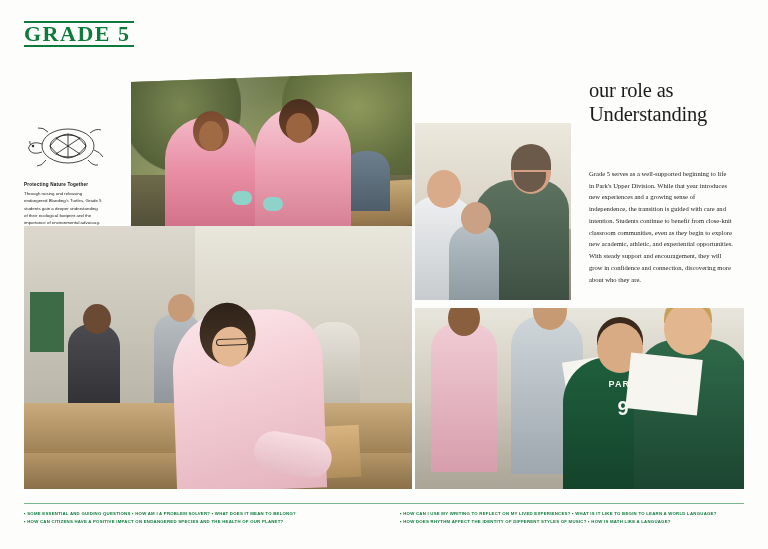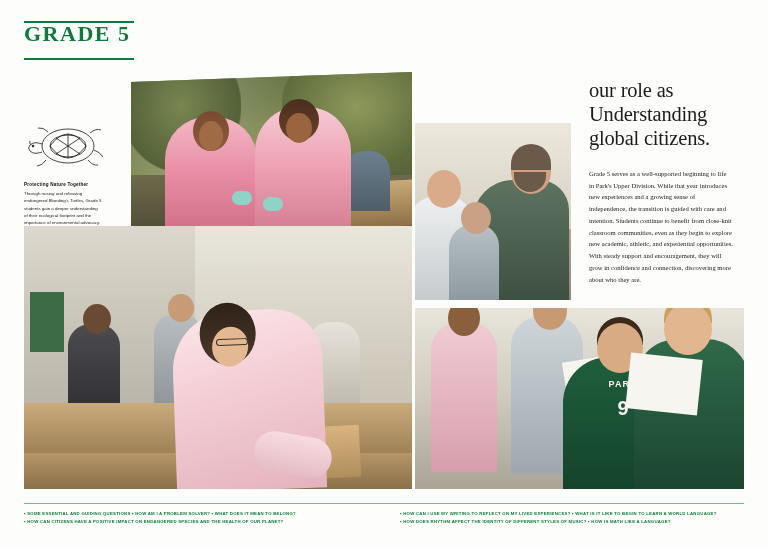--- a/index.html
+++ b/index.html
@@ -16,21 +16,21 @@
     height: 549px;
     background: #fdfdfb;
   }
 
   
   .masthead {
     position: absolute;
     left: 24px;
     top: 22px;
     width: 110px;
-    height: 37px;
+    height: 24px;
   }
   .masthead-text {
     font-family: "Liberation Serif", serif;
     font-size: 22px;
     letter-spacing: 1.5px;
     color: #0e7a3c;
     font-weight: 700;
     line-height: 24px;
     white-space: nowrap;
   }
@@ -522,21 +522,20 @@
     <div class="boy-right">
       <div class="hair"></div>
         <div class="head"></div>
     </div>
     <div class="paper-b"></div>
   </div>
 
   <div class="headline">
     <div>our role as</div>
     <div>Understanding</div>
-    <div>global citizens.</div>
   </div>
 
   <div class="bodycopy">Grade 5 serves as a well-supported beginning to life in Park's Upper Division. While that year introduces new experiences and a growing sense of independence, the transition is guided with care and intention. Students continue to benefit from close-knit classroom communities, even as they begin to explore new academic, athletic, and experiential opportunities. With steady support and encouragement, they will grow in confidence and connection, discovering more about who they are.</div>
 
   <div class="footer">
     <div class="footer-rule"></div>
 
     <div class="footer-col left">
       <div class="footer-line">
         <span class="bullet">▪</span>

